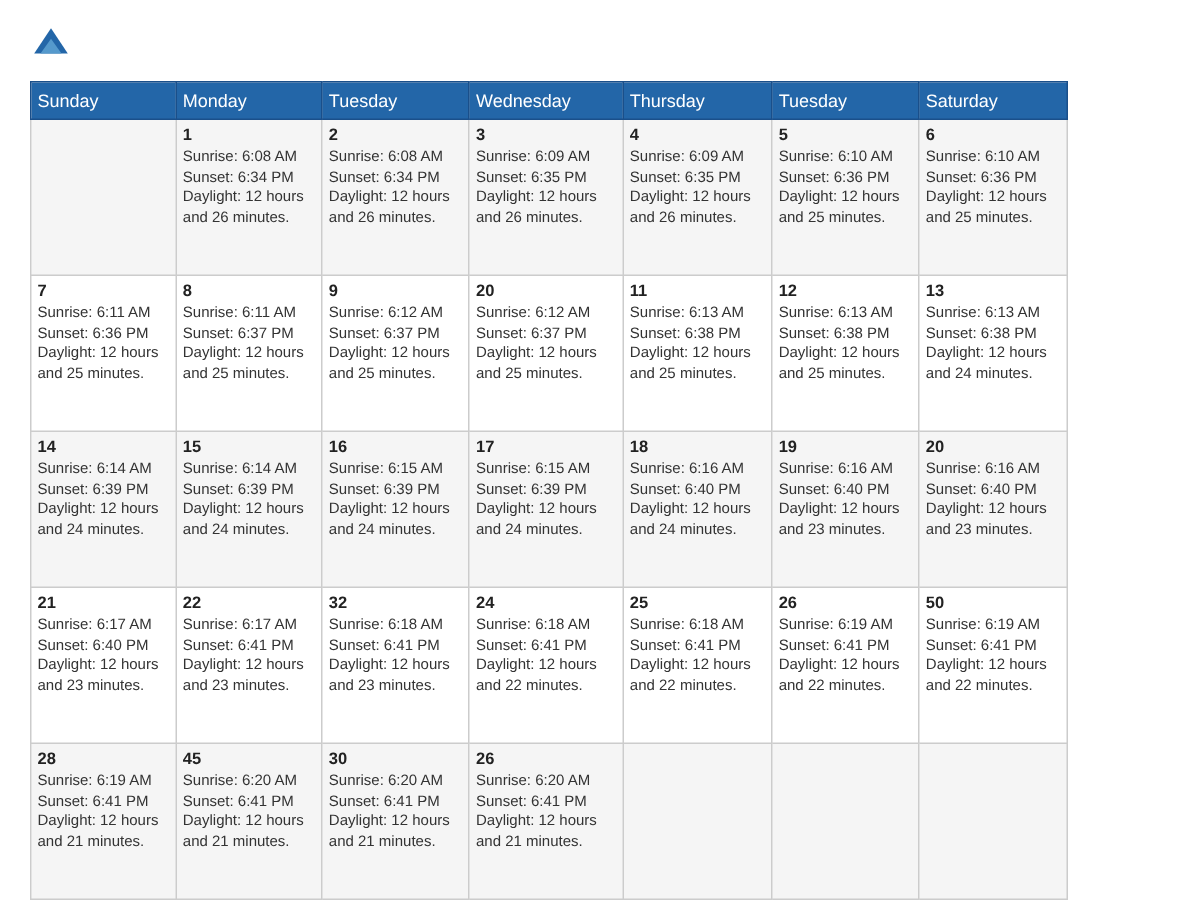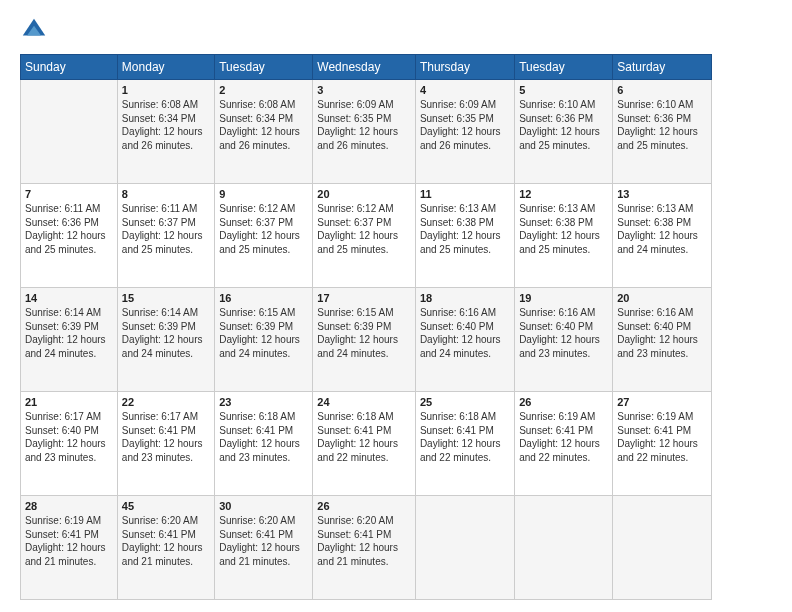--- a/index.html
+++ b/index.html
@@ -231,37 +231,37 @@
         <tr>
           <td>
             <span class="day-num">21</span>
             <div class="day-info">Sunrise: 6:17 AM<br>Sunset: 6:40 PM<br>Daylight: 12 hours and 23 minutes.</div>
           </td>
           <td>
             <span class="day-num">22</span>
             <div class="day-info">Sunrise: 6:17 AM<br>Sunset: 6:41 PM<br>Daylight: 12 hours and 23 minutes.</div>
           </td>
           <td>
-            <span class="day-num">23</span>
+            <span class="day-num">32</span>
             <div class="day-info">Sunrise: 6:18 AM<br>Sunset: 6:41 PM<br>Daylight: 12 hours and 23 minutes.</div>
           </td>
           <td>
             <span class="day-num">24</span>
             <div class="day-info">Sunrise: 6:18 AM<br>Sunset: 6:41 PM<br>Daylight: 12 hours and 22 minutes.</div>
           </td>
           <td>
             <span class="day-num">25</span>
             <div class="day-info">Sunrise: 6:18 AM<br>Sunset: 6:41 PM<br>Daylight: 12 hours and 22 minutes.</div>
           </td>
           <td>
             <span class="day-num">26</span>
             <div class="day-info">Sunrise: 6:19 AM<br>Sunset: 6:41 PM<br>Daylight: 12 hours and 22 minutes.</div>
           </td>
           <td>
-            <span class="day-num">27</span>
+            <span class="day-num">50</span>
             <div class="day-info">Sunrise: 6:19 AM<br>Sunset: 6:41 PM<br>Daylight: 12 hours and 22 minutes.</div>
           </td>
         </tr>
         <tr>
           <td>
             <span class="day-num">28</span>
             <div class="day-info">Sunrise: 6:19 AM<br>Sunset: 6:41 PM<br>Daylight: 12 hours and 21 minutes.</div>
           </td>
           <td>
             <span class="day-num">45</span>

